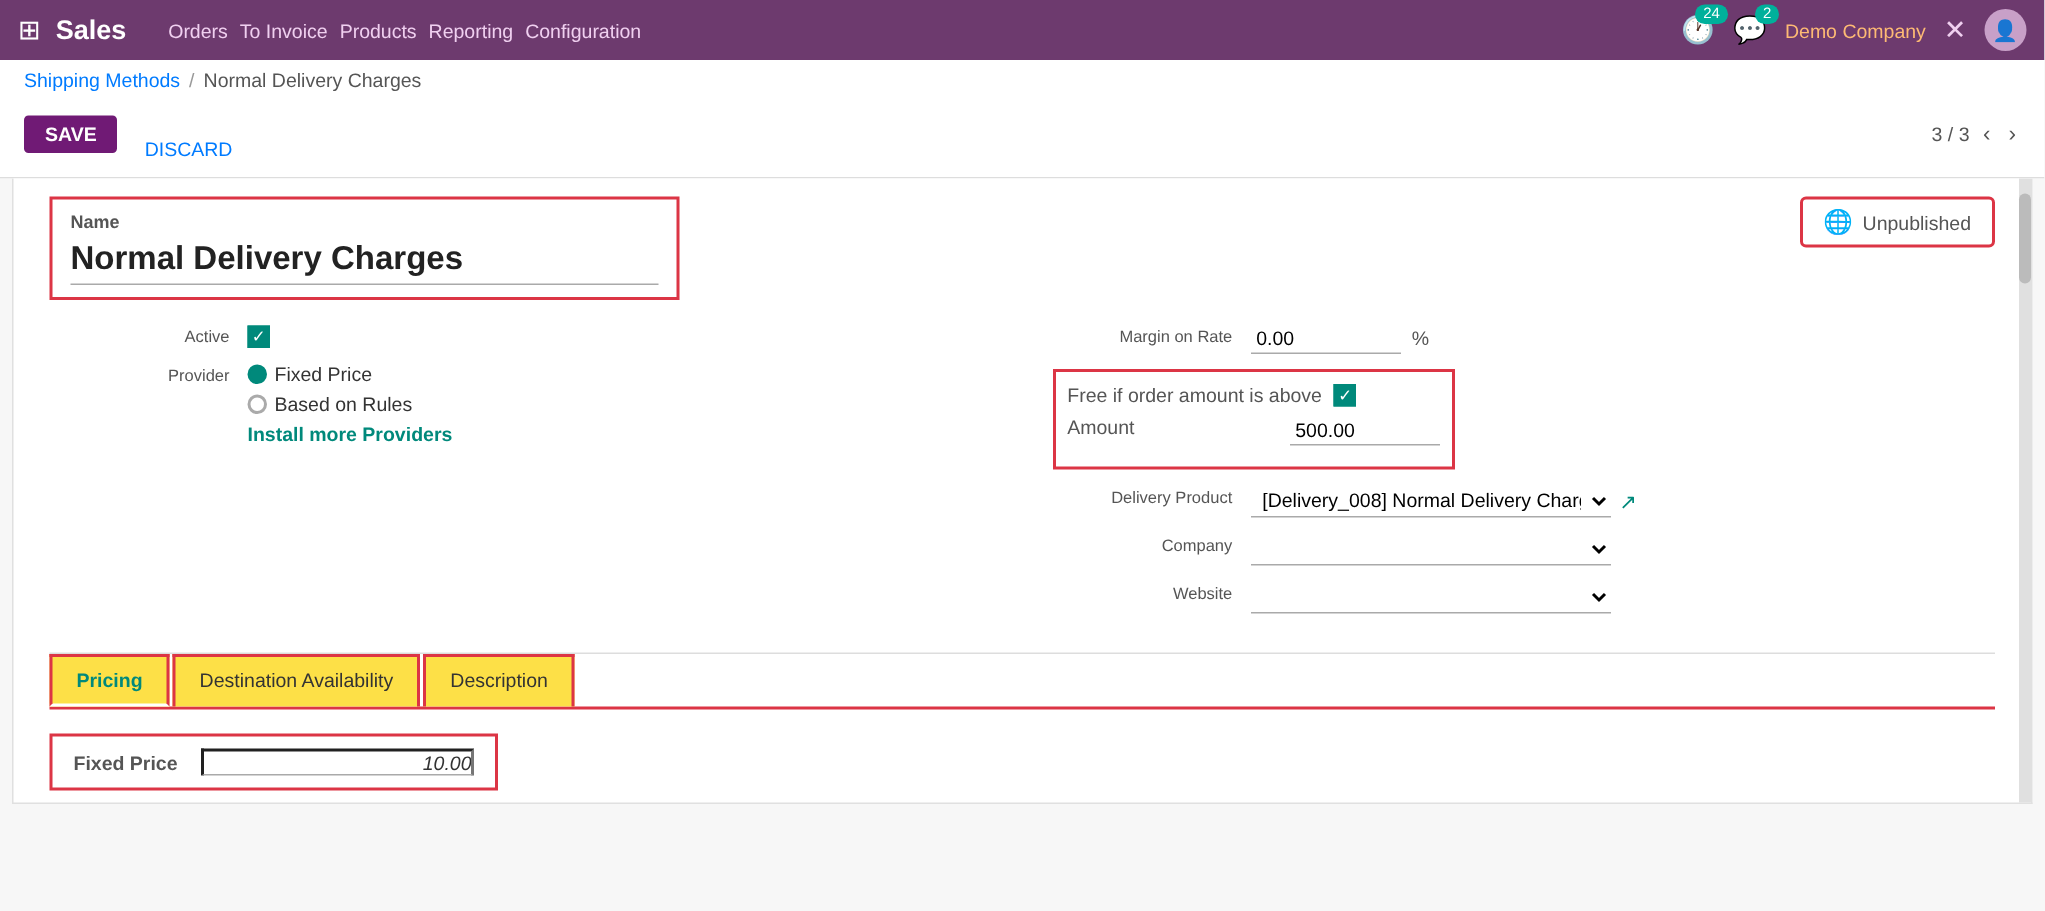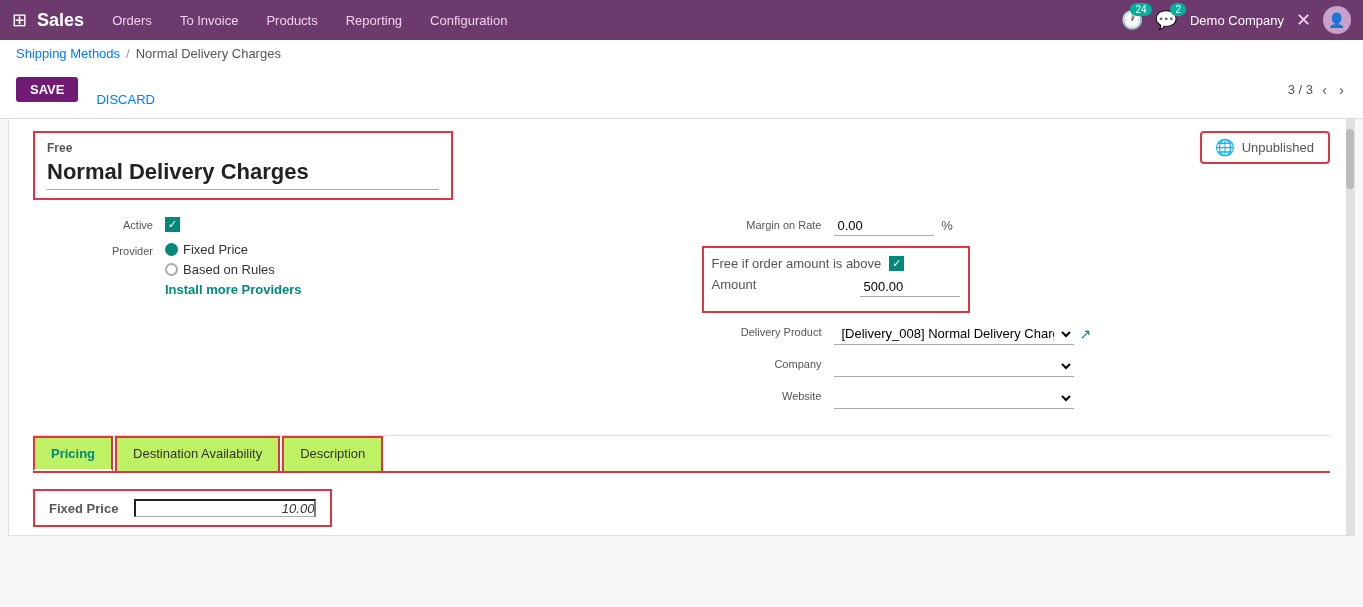--- a/index.html
+++ b/index.html
@@ -20,21 +20,20 @@
       cursor: pointer;
     }
     .topnav-brand {
       font-size: 18px;
       font-weight: bold;
       margin-right: 24px;
       color: #fff;
     }
     .topnav-links {
       display: flex;
-      gap: 20px;
       flex: 1;
     }
     .topnav-link {
       color: #f0d0f0;
       cursor: pointer;
       font-size: 13px;
       padding: 2px 4px;
     }
     .topnav-right {
       display: flex;
@@ -53,21 +52,21 @@
       padding: 1px 5px;
       position: absolute;
       top: -6px;
       right: -8px;
     }
     .topnav-icon {
       font-size: 18px;
       color: #f0d0f0;
     }
     .topnav-company {
-      color: #ffffff;
+      color: #fdba74;
       cursor: pointer;
       font-size: 13px;
     }
     .topnav-close {
       color: #f0d0f0;
       cursor: pointer;
       font-size: 18px;
     }
     .topnav-avatar {
       width: 28px;
@@ -310,21 +309,21 @@
       border-bottom: 2px solid #dc3545;
       padding-left: 0;
     }
     .tab {
       padding: 8px 16px;
       cursor: pointer;
       font-size: 13px;
       color: #333;
       border: 2px solid #dc3545;
       border-bottom: none;
-      background: #bef264;
+      background: #fde047;
       margin-right: 2px;
     }
     .tab.active {
       color: #00897b;
       font-weight: bold;
       border-bottom: 2px solid #fff;
     }
 
     
     .tab-content {
@@ -418,21 +417,21 @@
   <div class="form-card">
 
     
     <div class="unpublished-btn">
       <span class="globe-icon">🌐</span>
       <span>Unpublished</span>
     </div>
 
     
     <div class="name-section">
-      <div class="name-label">Free</div>
+      <div class="name-label">Name</div>
       <div class="name-value">Normal Delivery Charges</div>
       <div class="name-underline"></div>
     </div>
 
     
     <div class="form-fields">
 
       <div class="form-col">
 
         <div class="field-row">

